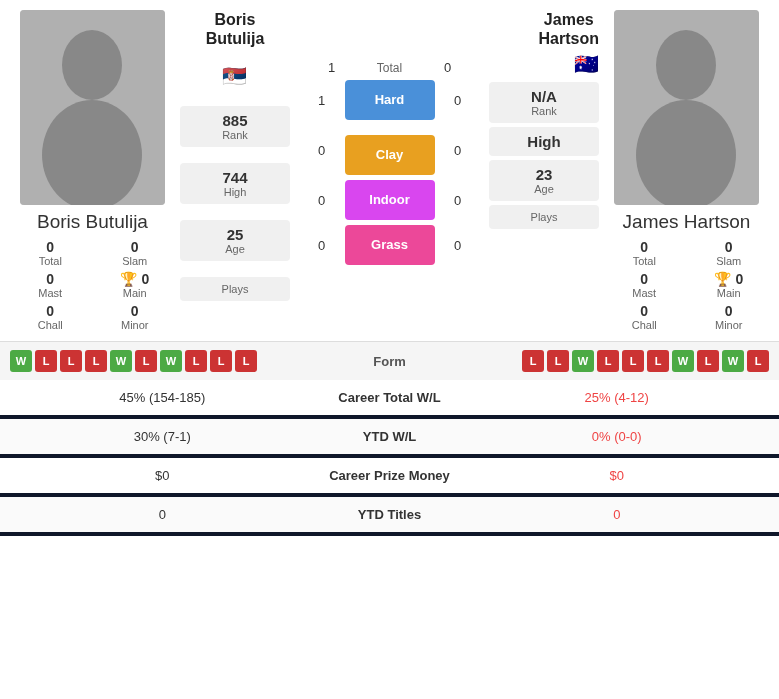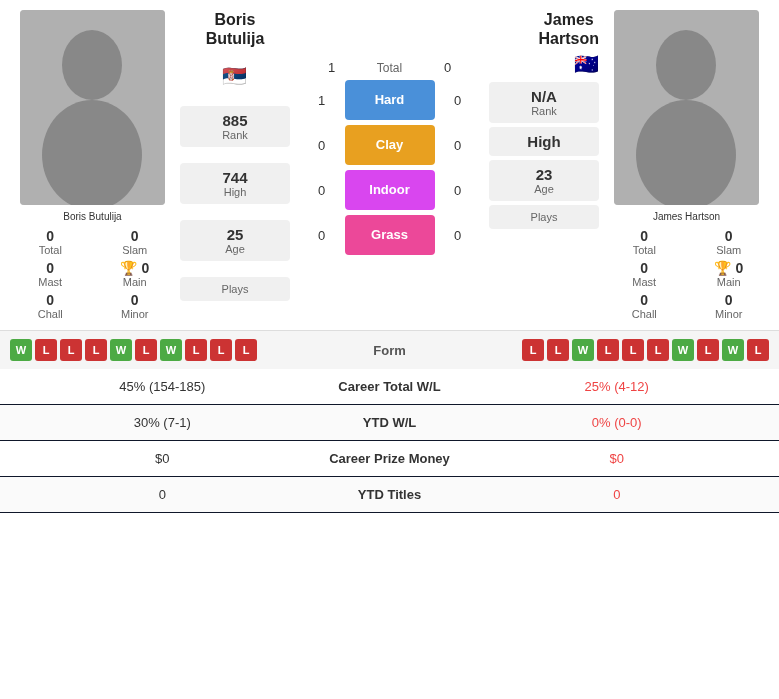--- a/index.html
+++ b/index.html
@@ -41,21 +41,21 @@
       overflow: hidden;
       position: relative;
     }
 
     .silhouette-svg {
       width: 100%;
       height: 100%;
     }
 
     .player-name-label {
-      font-size: 10px;
+      font-size: 19px;
       color: #333;
       text-align: center;
       margin-top: 6px;
       font-weight: normal;
     }
 
     .player-stats-grid {
       display: grid;
       grid-template-columns: 1fr 1fr;
       gap: 4px;
@@ -166,21 +166,21 @@
       border-radius: 4px;
       border: none;
       color: #fff;
       font-size: 13px;
       font-weight: bold;
       text-align: center;
       line-height: 26px;
     }
 
     .btn-hard { background: #4a90d9; }
-    .btn-clay { background: #e8a020; }
+    .btn-clay { background: #e8a020; margin-top: 10px; }
     .btn-indoor { background: #d946ef; }
     .btn-grass { background: #ec4899; }
 
     
     .right-stats {
       display: flex;
       flex-direction: column;
       align-items: flex-end;
       width: 110px;
       flex-shrink: 0;
@@ -223,21 +223,21 @@
     }
 
     
     .stats-table {
       width: 100%;
     }
 
     .stats-row {
       display: flex;
       align-items: center;
-      border-bottom: 1px solid #0f172a;
+      border-bottom: 4px solid #0f172a;
       padding: 10px 15px;
     }
 
     .stats-row:nth-child(even) {
       background: #fafafa;
     }
 
     .stats-row-left {
       flex: 1;
       text-align: center;

